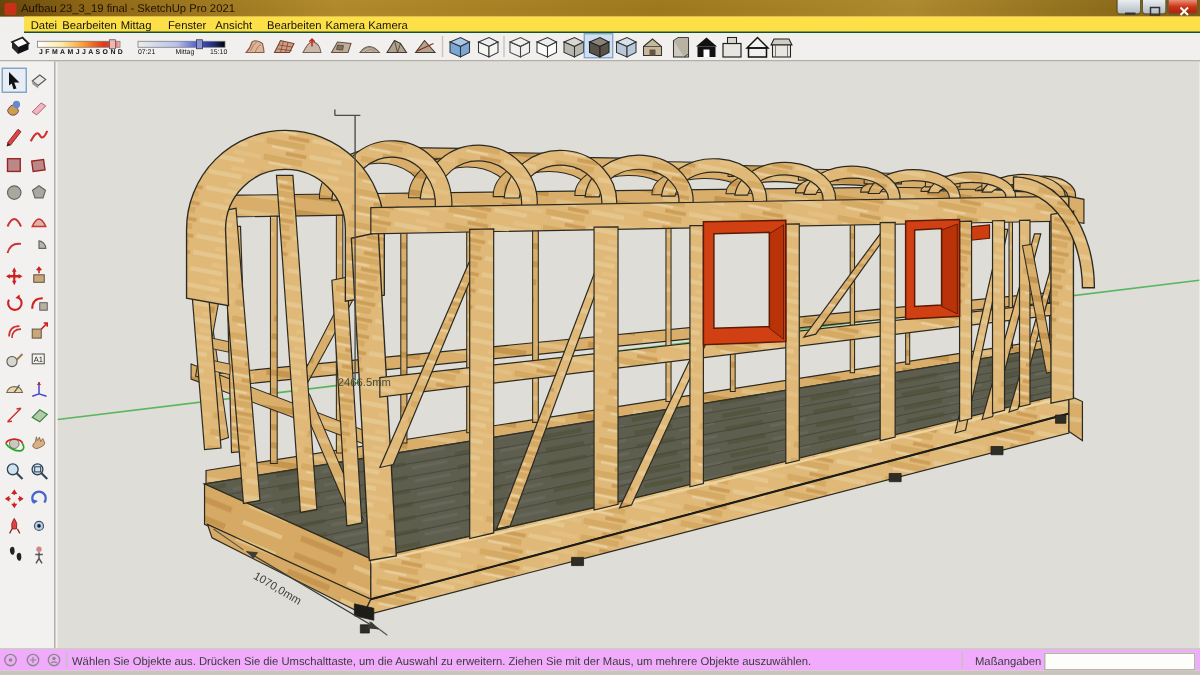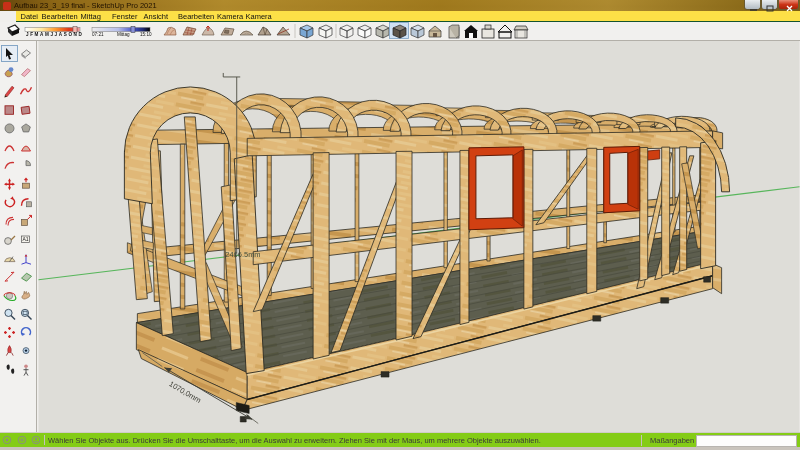--- a/index.html
+++ b/index.html
@@ -5,21 +5,21 @@
 .titlebar{position:absolute;left:0;top:0;width:800px;height:11px;background:linear-gradient(180deg,#b8902e 0%,#a87d22 45%,#97701a 55%,#ab8326 100%);}
 .titlebar .shade{position:absolute;inset:0;background:linear-gradient(90deg,#5e400a 0%,#8a6414 7%,#b08a2c 28%,#9e781c 55%,#ad8a30 76%,#7a5c10 100%);opacity:.92}
 .title-text{position:absolute;left:14px;top:0.5px;font-size:7.5px;color:#201200;z-index:3}
 .logo{position:absolute;left:3px;top:1.5px;width:8px;height:8px;background:#c83018;border-radius:1.5px;z-index:3}
 .winbtn{position:absolute;top:0;height:10px;z-index:3;border:1px solid #6a5a30;border-top:none;border-radius:0 0 3px 3px}
 .menubar{position:absolute;left:16px;top:11px;width:800px;height:10.5px;background:#fde047;border-bottom:1px solid #14532d;font-size:7.5px;color:#111}
 .toolbar{position:absolute;left:0;top:21.5px;width:800px;height:18px;background:#f1f0ee}
 .tb-border{position:absolute;left:0;top:39.5px;width:800px;height:1px;background:#b2afa8}
 .sidebar{position:absolute;left:0;top:40.5px;width:37px;height:391.5px;background:#f2f1ef;border-right:1px solid #b2afa8}
 .canvas{position:absolute;left:38px;top:40.5px;width:762px;height:391.5px}
-.statusbar{position:absolute;left:0;top:432px;width:800px;height:15px;background:#84cc16;border-top:1px solid #cfccc6;font-size:7.5px;color:#3b3b38}
+.statusbar{position:absolute;left:0;top:432px;width:800px;height:15px;background:#f0abfc;border-top:1px solid #cfccc6;font-size:7.5px;color:#3b3b38}
 .bottomstrip{position:absolute;left:0;top:447px;width:800px;height:3px;background:#c9c4bc}
 </style></head><body>
 <div class="titlebar">
     <div class="shade"></div>
   </div>
 <div class="logo"></div>
 <div class="title-text">Aufbau 23_3_19 final - SketchUp Pro 2021</div>
 <div class="winbtn" style="left:744px;width:17px;background:linear-gradient(#e9edf0,#b2bcc4)"><svg width="17" height="10">
       <path d="M5,6 h7" stroke="#333" stroke-width="1.5"></path>
     </svg></div>

